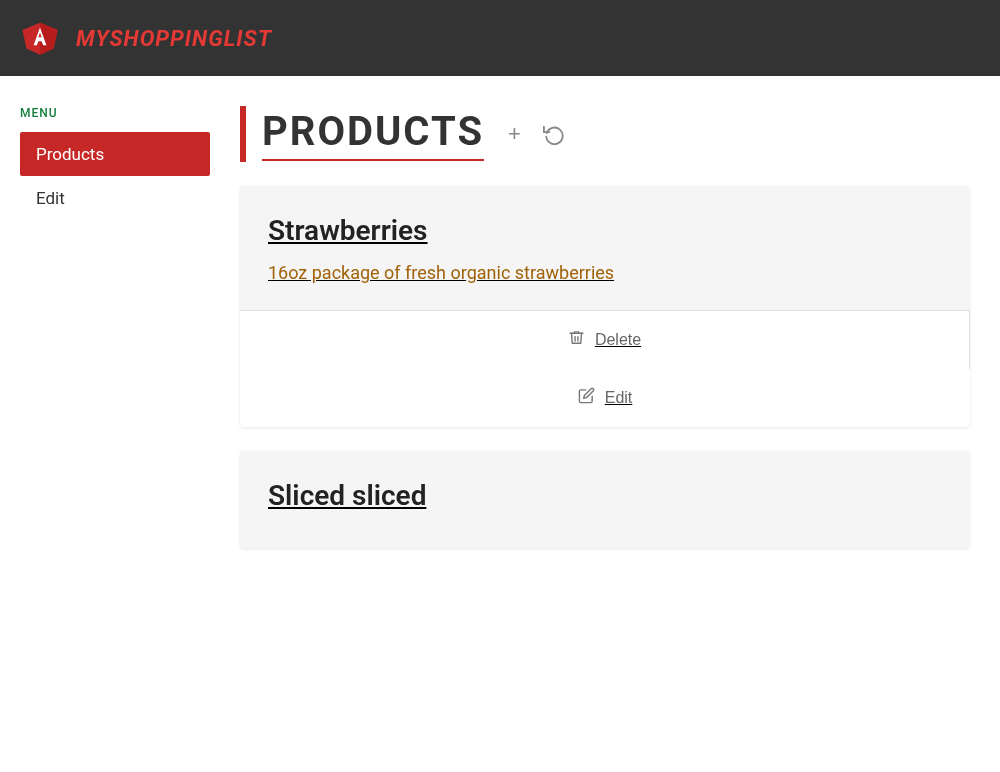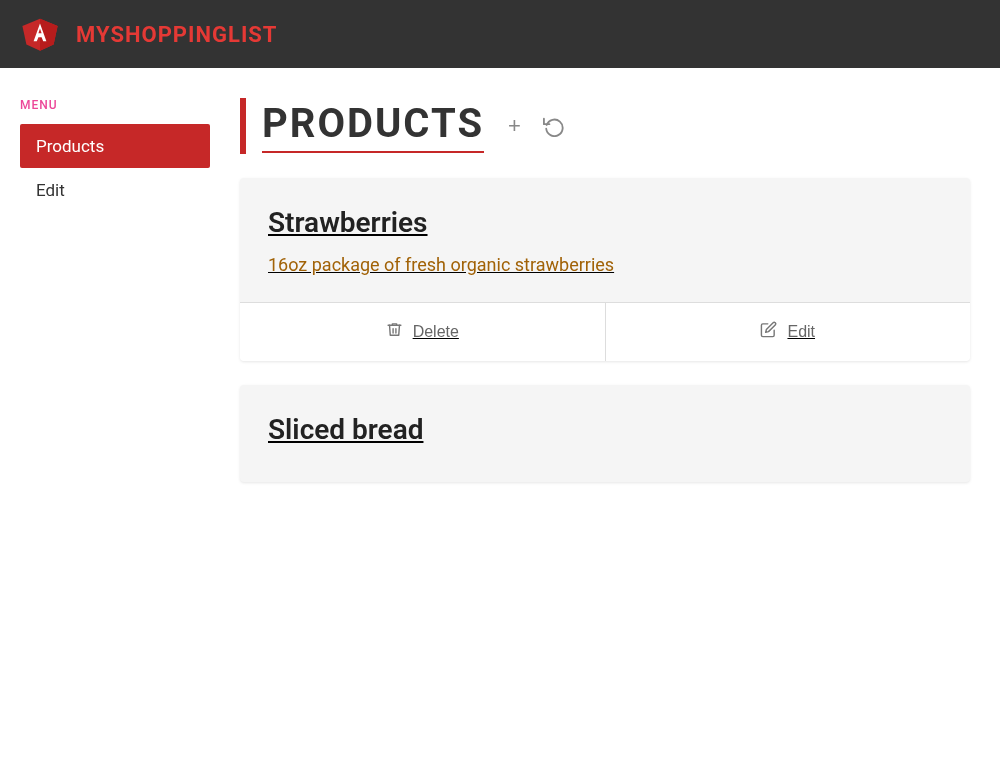--- a/index.html
+++ b/index.html
@@ -10,25 +10,26 @@
     body {
       font-family: Roboto, Arial, sans-serif;
       background: #fff;
       width: 1000px;
       min-height: 772px;
     }
 
     
     .header {
       background: #333;
-      height: 68px;
+      height: 76px;
       display: flex;
       align-items: center;
       padding: 0 20px;
       gap: 16px;
+      font-style: italic;
     }
     .header-title {
       font-size: 22px;
       font-weight: 700;
       letter-spacing: 1px;
       color: #fff;
     }
     .header-title span {
       color: #e53935;
     }
@@ -41,21 +42,21 @@
 
     
     .sidebar {
       width: 210px;
       flex-shrink: 0;
       padding-left: 20px;
     }
     .sidebar-menu-label {
       font-size: 12px;
       font-weight: 500;
-      color: #ec4899;
+      color: #15803d;
       letter-spacing: 1px;
       margin-bottom: 12px;
       text-transform: uppercase;
     }
     .sidebar-item {
       display: block;
       padding: 12px 16px;
       font-size: 17px;
       cursor: pointer;
       border-radius: 2px;
@@ -133,20 +134,21 @@
       margin-bottom: 12px;
     }
     .product-description {
       font-size: 18px;
       color: #a16207;
       line-height: 1.5;
     }
     .product-card-actions {
       display: flex;
       border-top: 1px solid #ddd;
+      flex-direction: column;
     }
     .card-action-btn {
       flex: 1;
       padding: 18px;
       background: #fff;
       border: none;
       cursor: pointer;
       font-size: 16px;
       color: #666;
       display: flex;
@@ -240,18 +242,18 @@
               <path d="M18.5 2.5a2.121 2.121 0 0 1 3 3L12 15l-4 1 1-4 9.5-9.5z"></path>
             </svg>
           </span>
           <span>Edit</span>
         </button>
       </div>
     </div>
 
     <div class="product-card">
       <div class="product-card-body">
-        <div class="product-name">Sliced bread</div>
+        <div class="product-name">Sliced sliced</div>
       </div>
     </div>
 
   </main>
 </div>
 
 </body></html>

